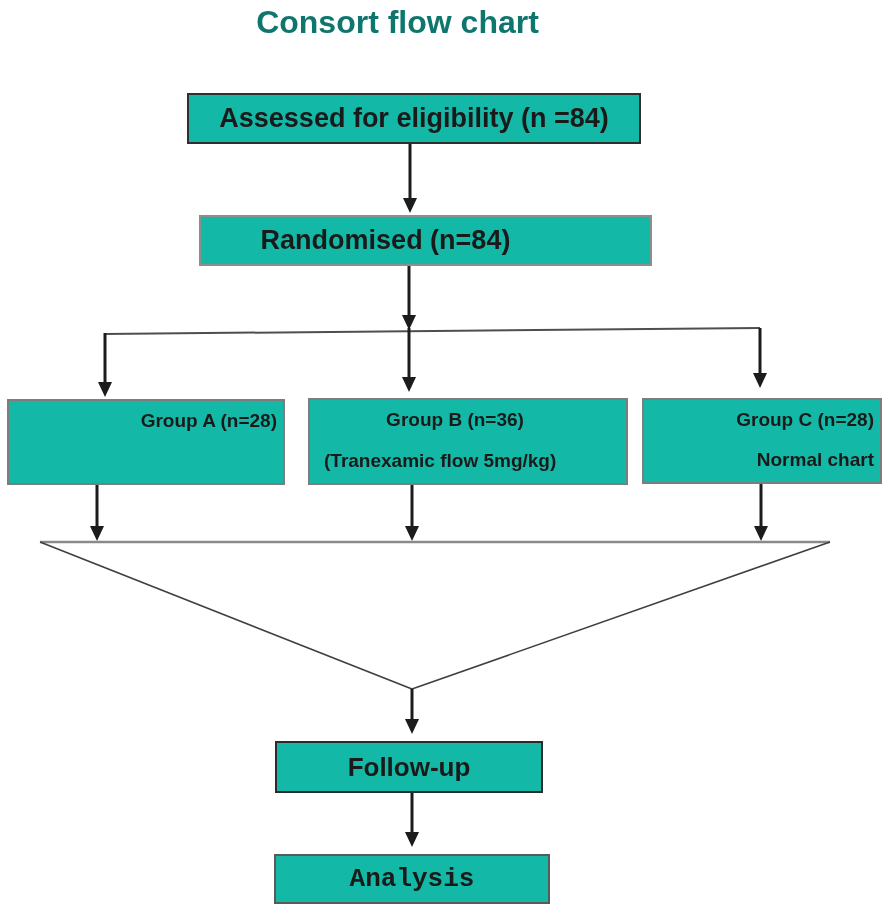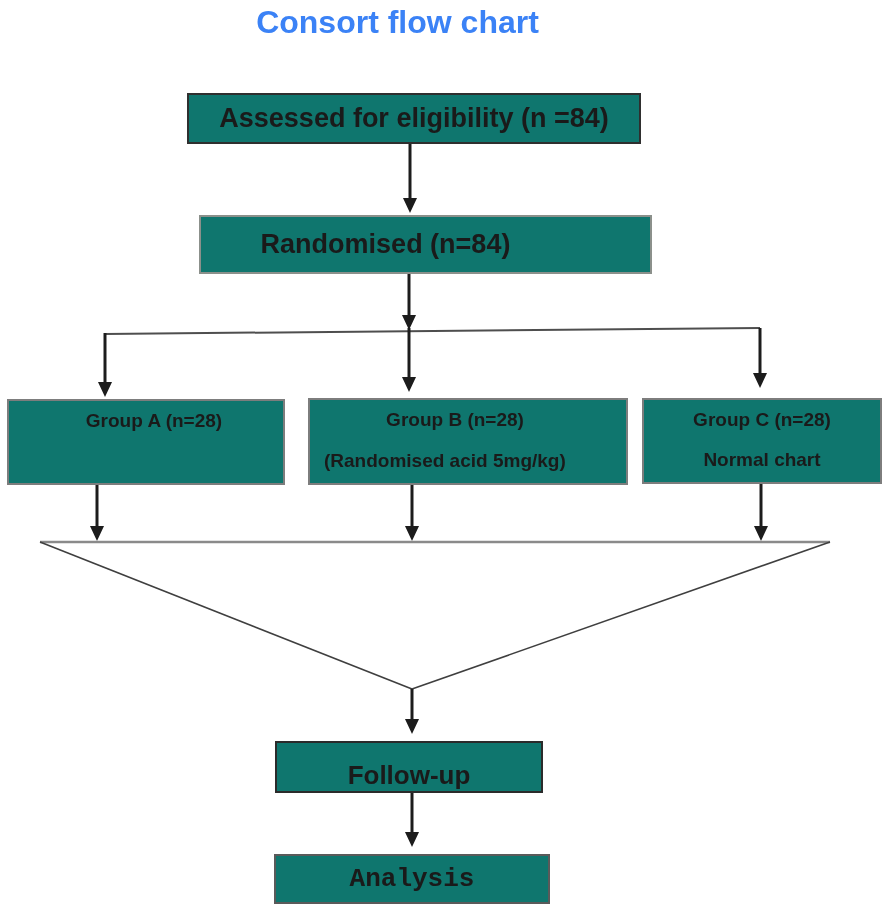--- a/index.html
+++ b/index.html
@@ -17,67 +17,67 @@
     overflow: hidden;
   }
   .title {
     position: absolute;
     left: 0;
     top: 4px;
     width: 795px;
     text-align: center;
     font-size: 32px;
     font-weight: 700;
-    color: #3b82f6;
+    color: #0f766e;
   }
   svg.overlay {
     position: absolute;
     left: 0;
     top: 0;
   }
   .al { stroke: #1c1c1c; stroke-width: 3; }
   .ah { fill: #1c1c1c; stroke: none; }
   .splitter { stroke: #4e4e4e; stroke-width: 2; fill: none; }
   .funnel-top { stroke: #8a8a8a; stroke-width: 2.5; fill: none; }
   .funnel-diag { stroke: #3f3f3f; stroke-width: 1.6; fill: none; }
 
   .box {
     position: absolute;
-    background: #0f766e;
+    background: #14b8a6;
     box-sizing: border-box;
     font-weight: 700;
     color: #1a1a1a;
   }
   .big {
     display: flex;
     align-items: center;
     justify-content: center;
     font-size: 27px;
   }
   #box-assessed   { left: 187px; top: 93px;  width: 454px; height: 51px; border: 2px solid #2f2f2f; }
-  #box-randomised { left: 199px; top: 215px; width: 453px; height: 59px; border: 2px solid #8b908b; padding-right: 80px; }
-  #box-followup   { left: 275px; top: 741px; width: 268px; height: 52px; border: 2px solid #2b2b2b; font-size: 26px; align-items: flex-end; }
+  #box-randomised { left: 199px; top: 215px; width: 453px; height: 51px; border: 2px solid #8b908b; padding-right: 80px; }
+  #box-followup   { left: 275px; top: 741px; width: 268px; height: 52px; border: 2px solid #2b2b2b; font-size: 26px; }
   #box-analysis   { left: 274px; top: 854px; width: 276px; height: 50px; border: 2px solid #5a5a5a; font-size: 26px; font-family: Liberation Mono, monospace; }
 
   .group {
     display: flex;
     flex-direction: column;
     justify-content: space-between;
     padding: 9px 6px 10px 6px;
     font-size: 19px;
     border: 2px solid #7d7d7d;
   }
   #box-group-a { left: 7px;   top: 399px; width: 278px; height: 86px; }
   #box-group-b { left: 308px; top: 398px; width: 320px; height: 87px; }
   #box-group-c { left: 642px; top: 398px; width: 240px; height: 86px; }
   .gline { line-height: 1.2; width: 100%; box-sizing: border-box; }
-  #box-group-a .gline { text-align: center; padding-left: 16px; }
+  #box-group-a .gline { text-align: right; padding-left: 16px; }
   #box-group-b .g1 { text-align: center; padding-right: 26px; }
   #box-group-b .g2 { text-align: left; padding-left: 8px; }
-  #box-group-c .gline { text-align: center; }
+  #box-group-c .gline { text-align: right; }
 </style>
 </head>
 <body>
 
 <div id="canvas">
 
   <svg class="overlay" width="891" height="916" viewBox="0 0 891 916">
 
     <g>
       <line class="al" x1="410" y1="144" x2="410" y2="200"></line>
@@ -146,22 +146,22 @@
 
   <div class="box big" id="box-randomised">
     <span>Randomised (n=84)</span>
   </div>
 
   <div class="box group" id="box-group-a">
     <div class="gline g1">Group A (n=28)</div>
   </div>
 
   <div class="box group" id="box-group-b">
-    <div class="gline g1">Group B (n=28)</div>
-    <div class="gline g2">(Randomised acid 5mg/kg)</div>
+    <div class="gline g1">Group B (n=36)</div>
+    <div class="gline g2">(Tranexamic flow 5mg/kg)</div>
   </div>
 
   <div class="box group" id="box-group-c">
     <div class="gline g1">Group C (n=28)</div>
     <div class="gline g2">Normal chart</div>
   </div>
 
   <div class="box big" id="box-followup">
     <span>Follow-up</span>
   </div>

